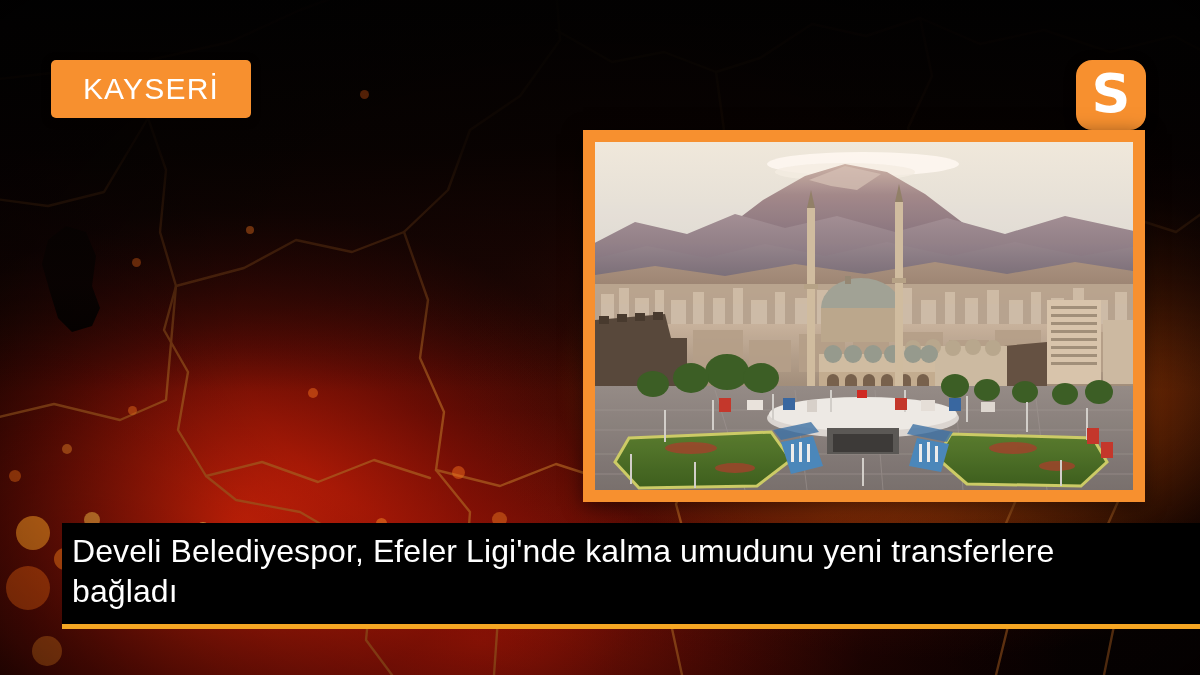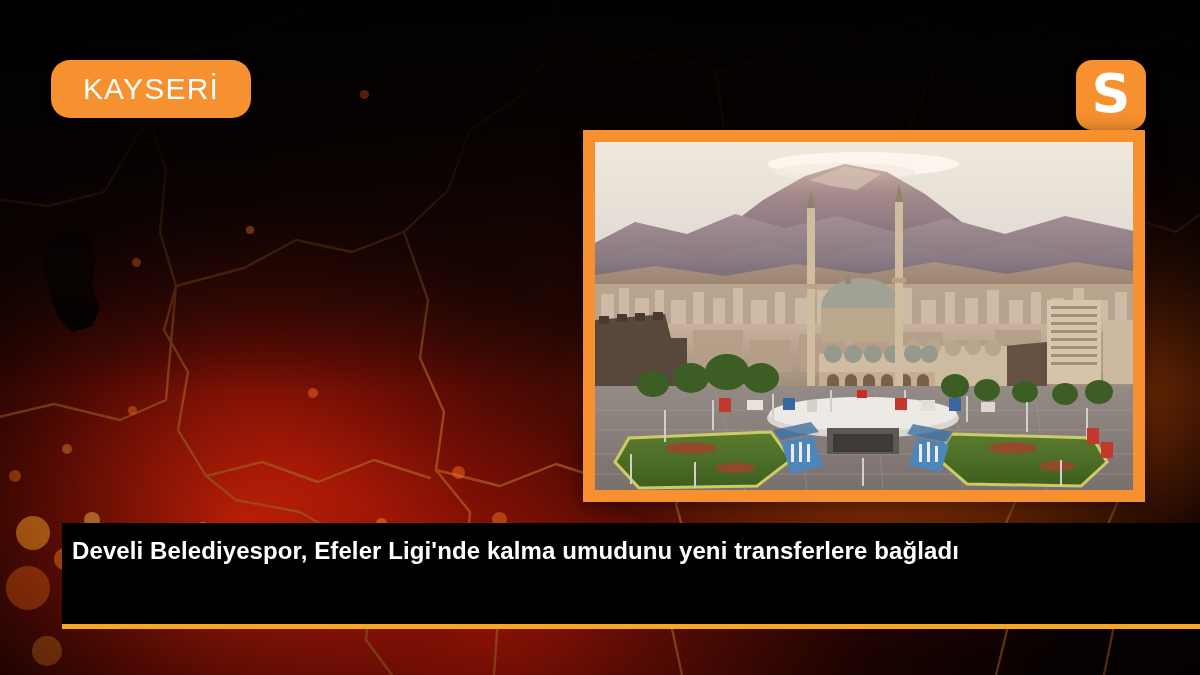--- a/index.html
+++ b/index.html
@@ -121,22 +121,22 @@
     height: 104px;
     background: #000000;
     box-sizing: border-box;
   }
   .caption-text {
     position: absolute;
     left: 10px;
     top: 8px;
     width: 1000px;
     color: #ffffff;
-    font-size: 24px;
-    font-weight: 700;
+    font-size: 32px;
+    font-weight: 400;
     line-height: 40px;
     letter-spacing: 0.1px;
   }
   .caption-rule {
     position: absolute;
     left: 62px;
     top: 624px;
     width: 1138px;
     height: 5px;
   }
@@ -197,21 +197,21 @@
     <span class="bokeh" style="left:246px; top:226px; width:8px;  height:8px;  background:rgba(255,120,30,0.4);"></span>
     <span class="bokeh" style="left:132px; top:258px; width:9px;  height:9px;  background:rgba(255,110,25,0.4);"></span>
     <span class="bokeh" style="left:964px; top:172px; width:12px; height:12px; background:rgba(255,130,30,0.3);"></span>
     <span class="bokeh" style="left:912px; top:222px; width:10px; height:10px; background:rgba(255,150,40,0.35);"></span>
     <span class="bokeh" style="left:1012px;top:302px; width:14px; height:14px; background:rgba(255,170,60,0.35);"></span>
     <span class="bokeh" style="left:1038px;top:402px; width:12px; height:12px; background:rgba(255,150,45,0.3);"></span>
   </div>
 
   <div class="bg-layer bg-vignette"></div>
 
-  <div class="city-badge" style="background:#F7902F;border-radius:19px;">
+  <div class="city-badge" style="background:#F7902F;">
     <span class="city-badge-label">KAYSERİ</span>
   </div>
 
   <div class="brand-logo" style="background:#F7902F;">
     <span class="brand-logo-letter">S</span>
   </div>
 
   <div class="photo-card" style="background:#F7902F;">
     <div class="photo-inner">
       <svg class="photo-svg" viewBox="0 0 538 348" preserveAspectRatio="none">

